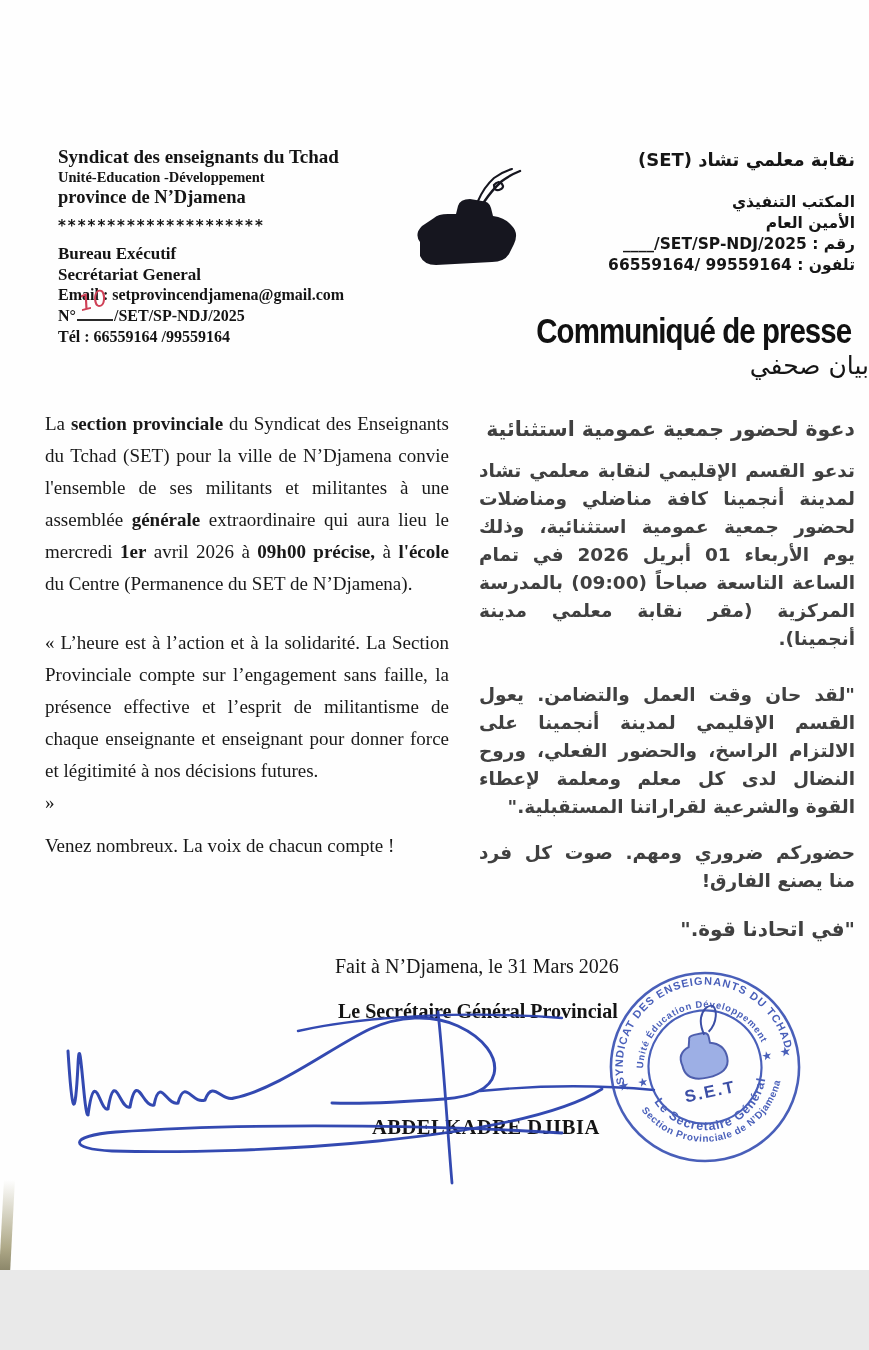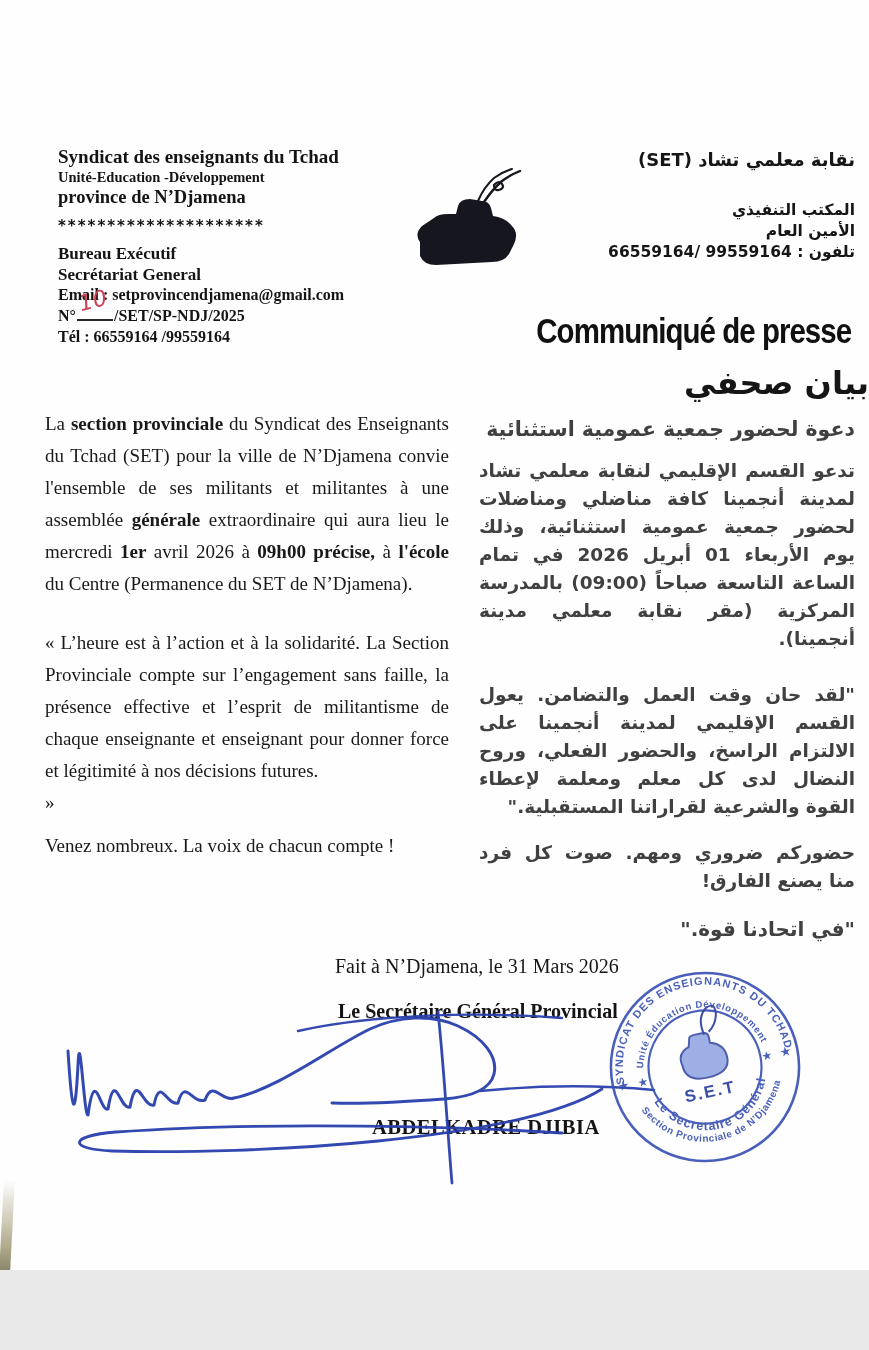--- a/index.html
+++ b/index.html
@@ -19,31 +19,31 @@
   .hl .ref{font-size:16px;line-height:20px;}
   .hl .tel{font-size:16px;line-height:22px;}
   .ref-blank{display:inline-block;width:36px;border-bottom:2px solid #2a2a2a;position:relative;height:14px;margin:0 1px;}
   .ref-num{position:absolute;left:2px;top:-14px;color:#cf4056;font-family:"DejaVu Sans",sans-serif;
            font-style:italic;font-size:22px;font-weight:normal;transform:rotate(-14deg);display:inline-block;}
 
   
   .hr{right:14px;top:148px;width:310px;direction:rtl;text-align:right;font-family:"DejaVu Sans",sans-serif;
       font-weight:bold;color:#161616;}
   .hr .orgar{font-size:18px;line-height:24px;}
-  .hr .blk{margin-top:28px;font-size:15.5px;line-height:20px;}
+  .hr .blk{margin-top:20px;font-size:15.5px;line-height:20px;}
   .hr .blk div{margin-top:1px;}
 
   
   .logo{left:398px;top:168px;width:140px;height:120px;}
 
   
   .titlewrap{left:155px;top:314px;width:714px;text-align:right;}
   .title-fr{font-family:"Liberation Sans",sans-serif;font-weight:bold;font-size:31px;letter-spacing:-1px;
             transform:scale(.95,1.12);transform-origin:center;color:#111;}
-  .title-ar{font-family:"DejaVu Sans",sans-serif;font-weight:bold;font-size:32px;margin-top:14px;color:#151515;}
+  .title-ar{font-family:"DejaVu Sans",sans-serif;font-weight:normal;font-size:25px;margin-top:1px;color:#151515;}
 
   
   .frcol{left:45px;top:408px;width:404px;font-size:19px;line-height:32px;text-align:justify;color:#191919;}
   .frcol .p2{margin-top:27px;}
   .frcol .pclose{text-align:left;}
   .frcol .pvenez{margin-top:11px;text-align:left;}
 
   
   .arcol{right:14px;top:416px;width:376px;direction:rtl;font-family:"DejaVu Sans",sans-serif;font-weight:bold;
          color:#404040;}
@@ -97,20 +97,24 @@
     <path fill="none" stroke="#16161f" stroke-width="2.4" stroke-linecap="round" d="M86,34 Q94,22 104,13 Q112,7 122,3"></path>
     <path fill="none" stroke="#16161f" stroke-width="2.0" stroke-linecap="round" d="M80,33 Q86,19 96,10 Q104,4 114,1"></path>
     <path fill="none" stroke="#16161f" stroke-width="2.2" d="M96,17 q4,-5 8,-1 q3,4 -3,6 q-5,1 -5,-5 z"></path>
   </svg>
 
   <div class="abs hr">
     <div class="orgar">نقابة معلمي تشاد  (SET)</div>
     <div class="blk">
       <div>المكتب التنفيذي</div>
       <div>الأمين العام</div>
+      <div>
+        <span>رقم :</span>
+        <span dir="ltr">____/SET/SP-NDJ/2025</span>
+      </div>
       <div>
         <span>تلفون :</span>
         <span dir="ltr">66559164/ 99559164</span>
       </div>
     </div>
   </div>
 
   <div class="abs titlewrap">
     <div class="title-fr">Communiqué de presse</div>
     <div class="title-ar">بيان صحفي</div>

